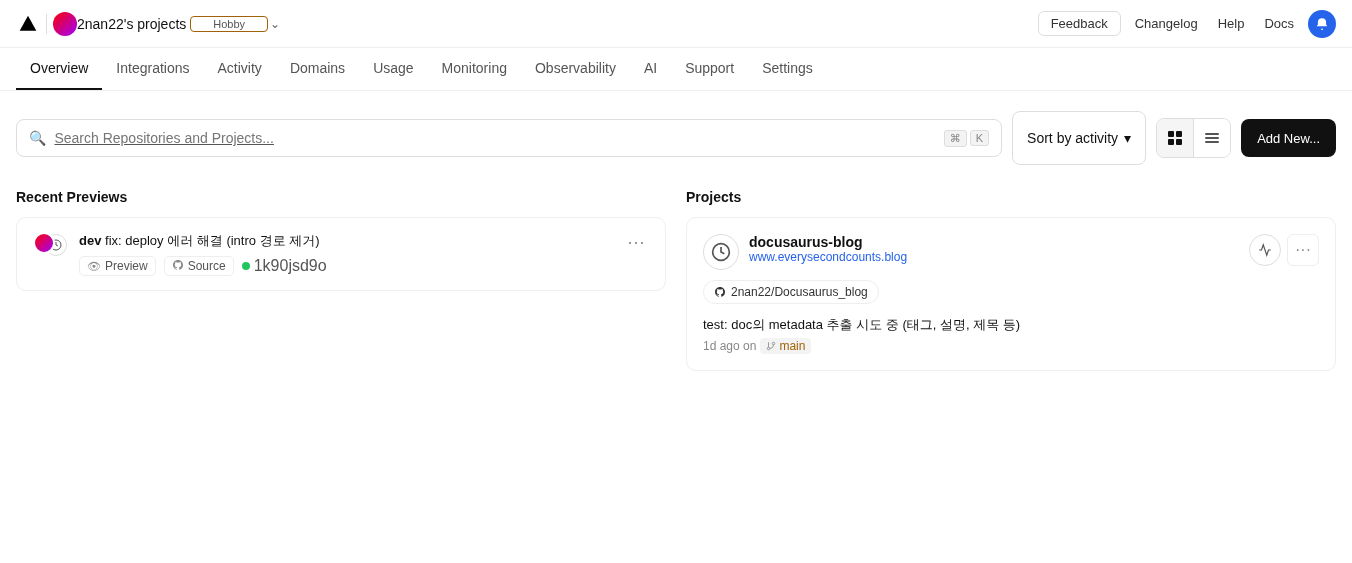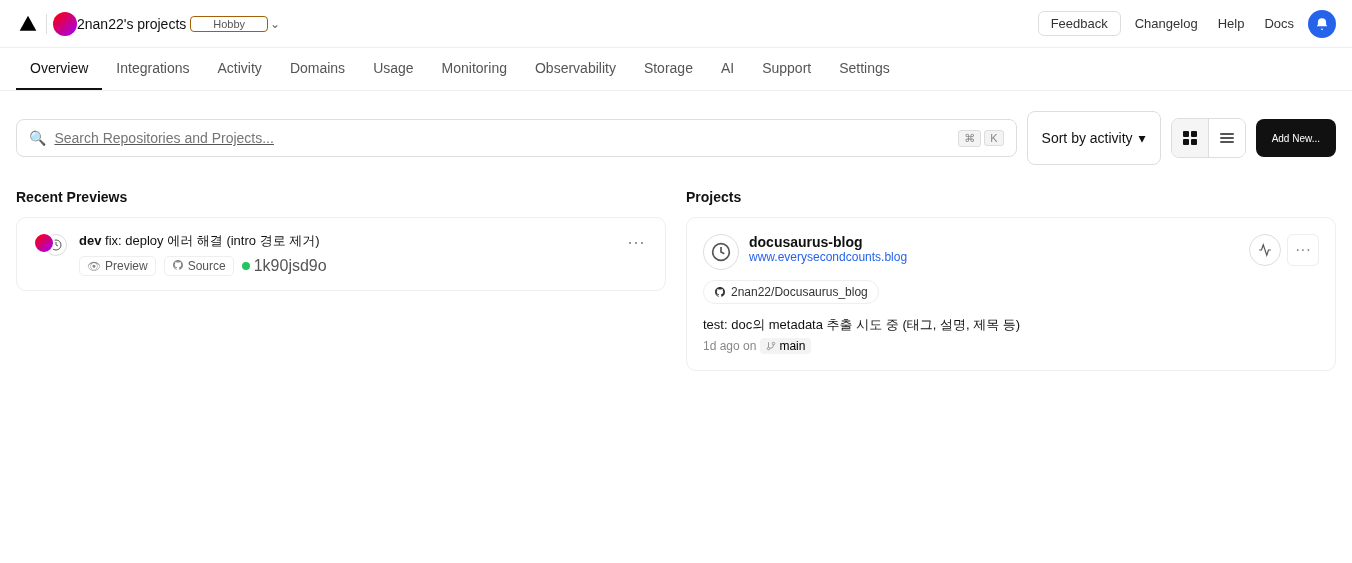--- a/index.html
+++ b/index.html
@@ -132,21 +132,21 @@
       cursor: pointer; background: #fff;
       border: none;
       color: #555;
     }
     .view-btn.active { background: #f5f5f5; color: #111; }
     .view-btn + .view-btn { border-left: 1px solid #ddd; }
     .add-new-btn {
       background: #111; color: #fff;
       border: none; border-radius: 8px;
       padding: 0 16px; height: 38px;
-      font-size: 10px; font-weight: 500;
+      font-size: 13px; font-weight: 500;
       cursor: pointer; white-space: nowrap;
     }
 
     
     .content-grid {
       display: grid;
       grid-template-columns: 1fr 1fr;
       gap: 20px;
     }
 
@@ -263,21 +263,21 @@
     .commit-info {
       font-size: 13px; color: #111; margin-bottom: 4px;
     }
     .commit-meta {
       font-size: 12px; color: #888;
       display: flex; align-items: center; gap: 4px;
     }
     .branch-ref {
       display: inline-flex; align-items: center; gap: 3px;
       background: #f3f3f3; border-radius: 4px;
-      padding: 1px 6px; font-size: 12px; color: #000000;
+      padding: 1px 6px; font-size: 12px; color: #a16207;
     }
     .branch-icon { font-size: 10px; }
   </style>
 </head>
 <body>
 
 <div class="top-bar">
   <div class="logo-triangle">
     <svg viewBox="0 0 24 24" fill="black">
         <polygon points="12,2 22,20 2,20"></polygon>
@@ -302,21 +302,20 @@
 </div>
 
 <div class="sec-nav">
   <div class="sec-nav-item active">Overview</div>
   <div class="sec-nav-item">Integrations</div>
   <div class="sec-nav-item">Activity</div>
   <div class="sec-nav-item">Domains</div>
   <div class="sec-nav-item">Usage</div>
   <div class="sec-nav-item">Monitoring</div>
   <div class="sec-nav-item">Observability</div>
-  <div class="sec-nav-item">Storage</div>
   <div class="sec-nav-item">AI</div>
   <div class="sec-nav-item">Support</div>
   <div class="sec-nav-item">Settings</div>
 </div>
 
 <div class="main-content">
 
   <div class="toolbar">
     <div class="search-box">
       <span class="search-icon">🔍</span>

